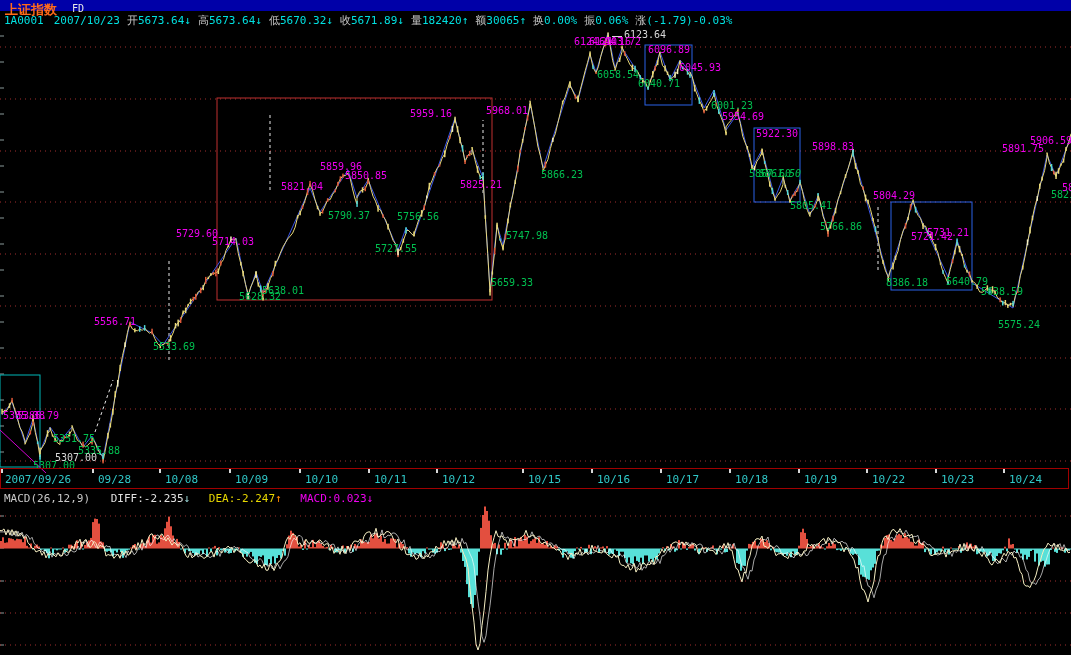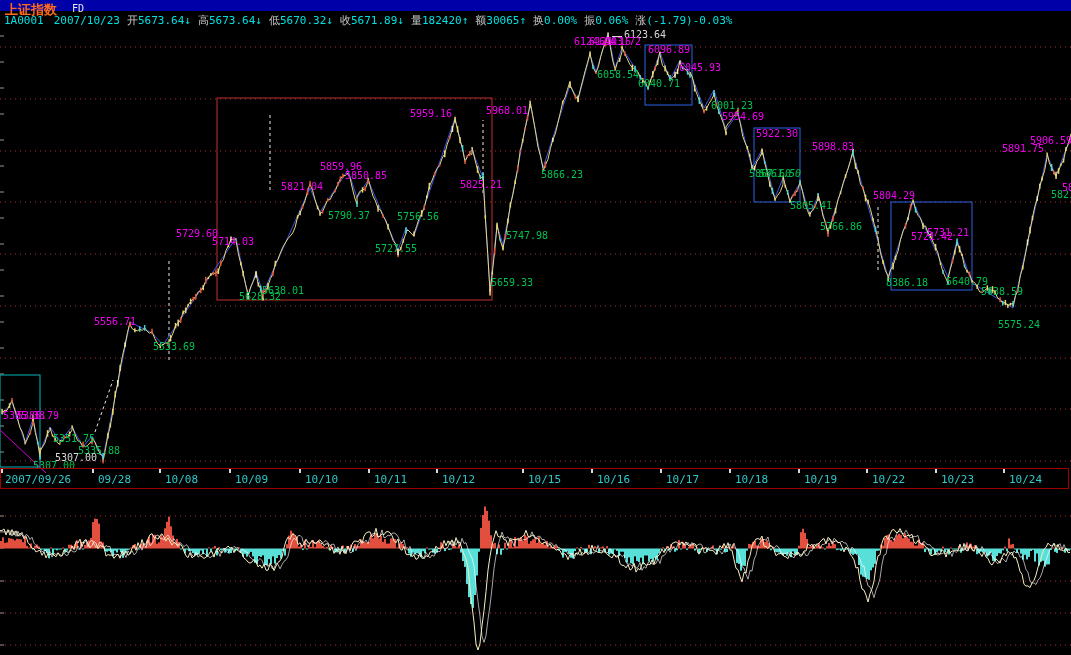--- a/index.html
+++ b/index.html
@@ -980,13 +980,19 @@
       <div class="xtick" style="left: 797px;"></div>
       <div class="xdate" style="left: 803px;">10/19</div>
       <div class="xtick" style="left: 865px;"></div>
       <div class="xdate" style="left: 871px;">10/22</div>
       <div class="xtick" style="left: 934px;"></div>
       <div class="xdate" style="left: 940px;">10/23</div>
       <div class="xtick" style="left: 1002px;"></div>
       <div class="xdate" style="left: 1008px;">10/24</div>
     </div>
 
+  <div id="macd-header">
+    <span class="t1"><span>MACD</span><span>(26,12,9)</span></span>
+    <span class="t2"><span>DIFF:</span><span>-2.235</span><span class="a2">↓</span></span>
+    <span class="t3"><span>DEA:</span><span>-2.247</span><span class="a3">↑</span></span>
+    <span class="t4"><span>MACD:</span><span>0.023</span><span>↓</span></span>
+  </div>
 </div>
 
 </body></html>

